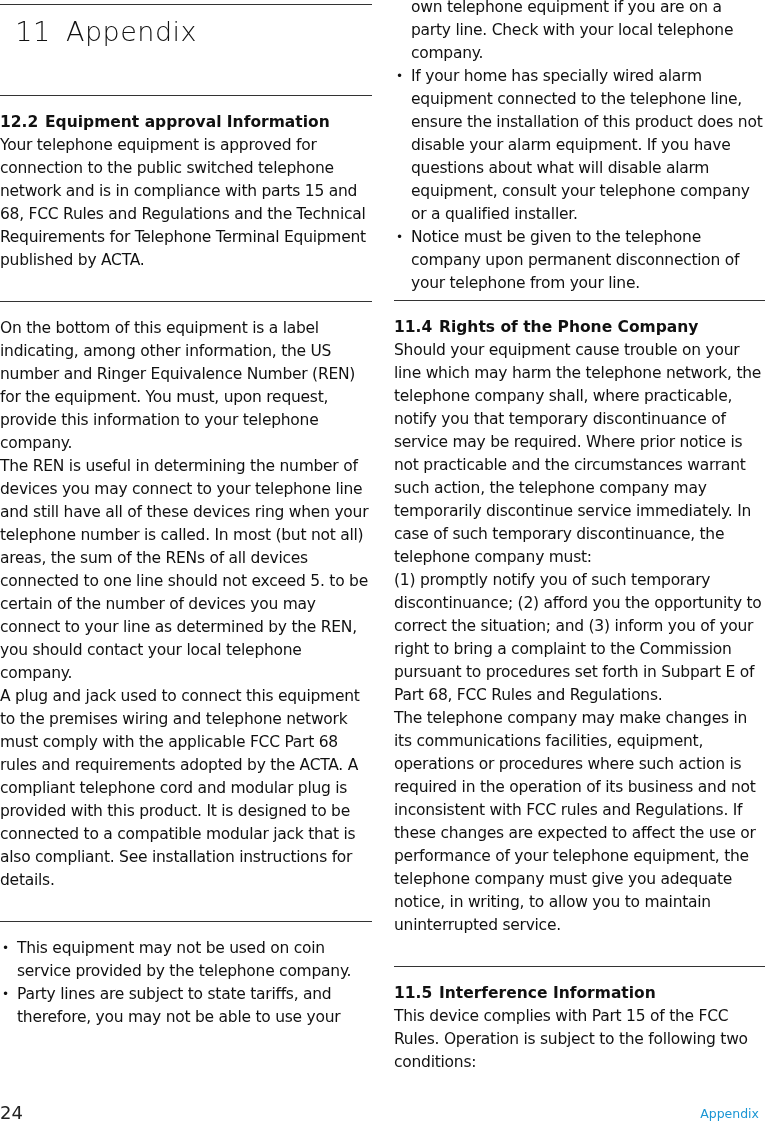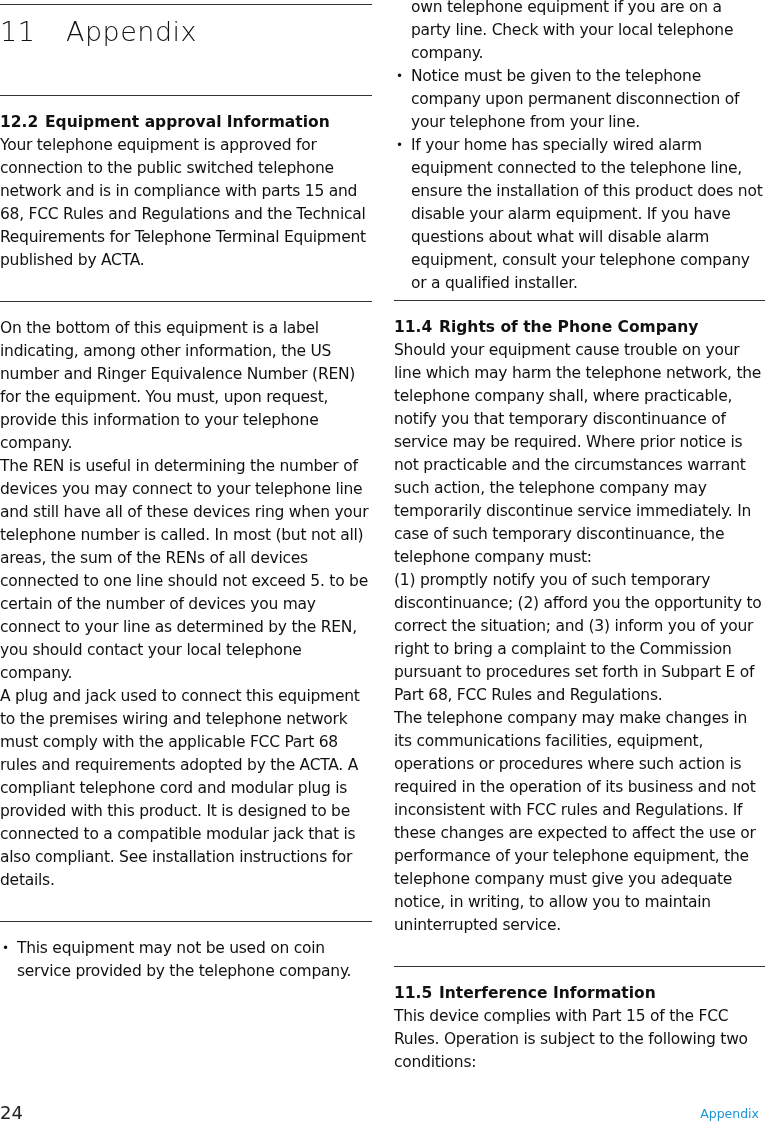--- a/index.html
+++ b/index.html
@@ -8,21 +8,21 @@
     font-family: "DejaVu Sans", sans-serif; color: #111111;
   }
   .col { position: absolute; top: 0; width: 372px; }
   .col-left { left: 0; }
   .col-right { left: 394px; width: 371px; }
   .rule { border: none; border-top: 1px solid #333; margin: 0; position: absolute; left: 0; right: 0; }
   .chapter {
     position: absolute; top: 16px; left: 0; font-size: 27px; font-weight: 300;
     letter-spacing: 0.5px; white-space: nowrap;
   }
-  .chapter .num { display: inline-block; width: 66px; }
+  .chapter .num { display: inline-block; width: 66px; text-align: center; }
   .section { position: absolute; left: 0; right: 0; }
   .sec-title {
     font-weight: bold; font-size: 15.5px; line-height: 23px; margin: 0;
     display: flex;
   }
   .sec-title .n { flex: 0 0 45px; }
   .sec-title .t { flex: 1; }
   .p { font-size: 15.5px; line-height: 23px; margin: 0; letter-spacing: -0.25px; }
   ul.bullets { list-style: none; margin: 0; padding: 0; }
   ul.bullets li { position: relative; padding-left: 17px; font-size: 15.5px; line-height: 23px; letter-spacing: -0.25px; }
@@ -55,30 +55,31 @@
     <p class="p">On the bottom of this equipment is a label indicating, among other information, the US number and Ringer Equivalence Number (REN) for the equipment. You must, upon request, provide this information to your telephone company.</p>
     <p class="p">The REN is useful in determining the number of devices you may connect to your telephone line and still have all of these devices ring when your telephone number is called. In most (but not all) areas, the sum of the RENs of all devices connected to one line should not exceed 5. to be certain of the number of devices you may connect to your line as determined by the REN, you should contact your local telephone company.</p>
     <p class="p">A plug and jack used to connect this equipment to the premises wiring and telephone network must comply with the applicable FCC Part 68 rules and requirements adopted by the ACTA. A compliant telephone cord and modular plug is provided with this product. It is designed to be connected to a compatible modular jack that is also compliant. See installation instructions for details.</p>
   </div>
 
   <hr class="rule" style="top:921px">
 
   <div class="section" style="top:937px">
     <ul class="bullets">
       <li>This equipment may not be used on coin service provided by the telephone company.</li>
+      <li>Party lines are subject to state tariffs, and therefore, you may not be able to use your</li>
     </ul>
   </div>
 </div>
 
 <div class="col col-right">
   <div class="section" style="top:-4px">
     <p class="cont">own telephone equipment if you are on a party line. Check with your local telephone company.</p>
     <ul class="bullets">
+      <li>If your home has specially wired alarm equipment connected to the telephone line, ensure the installation of this product does not disable your alarm equipment. If you have questions about what will disable alarm equipment, consult your telephone company or a qualified installer.</li>
       <li>Notice must be given to the telephone company upon permanent disconnection of your telephone from your line.</li>
-      <li>If your home has specially wired alarm equipment connected to the telephone line, ensure the installation of this product does not disable your alarm equipment. If you have questions about what will disable alarm equipment, consult your telephone company or a qualified installer.</li>
     </ul>
   </div>
 
   <hr class="rule" style="top:300px">
 
   <div class="section" style="top:316px">
     <h2 class="sec-title">
       <span class="n">11.4</span>
       <span class="t">Rights of the Phone Company</span>
     </h2>

